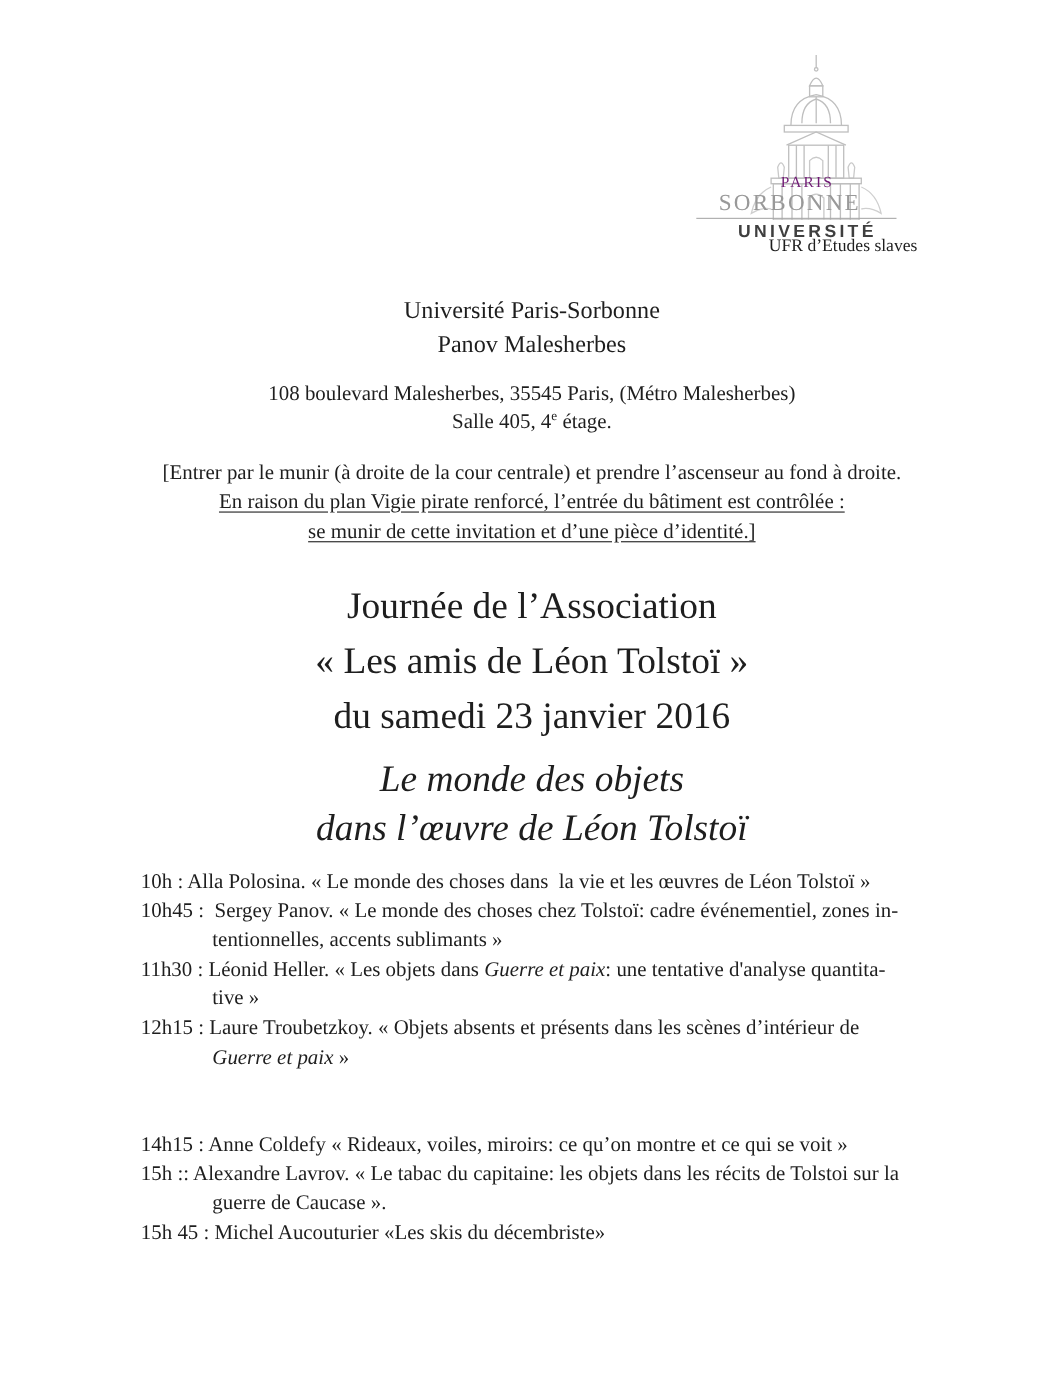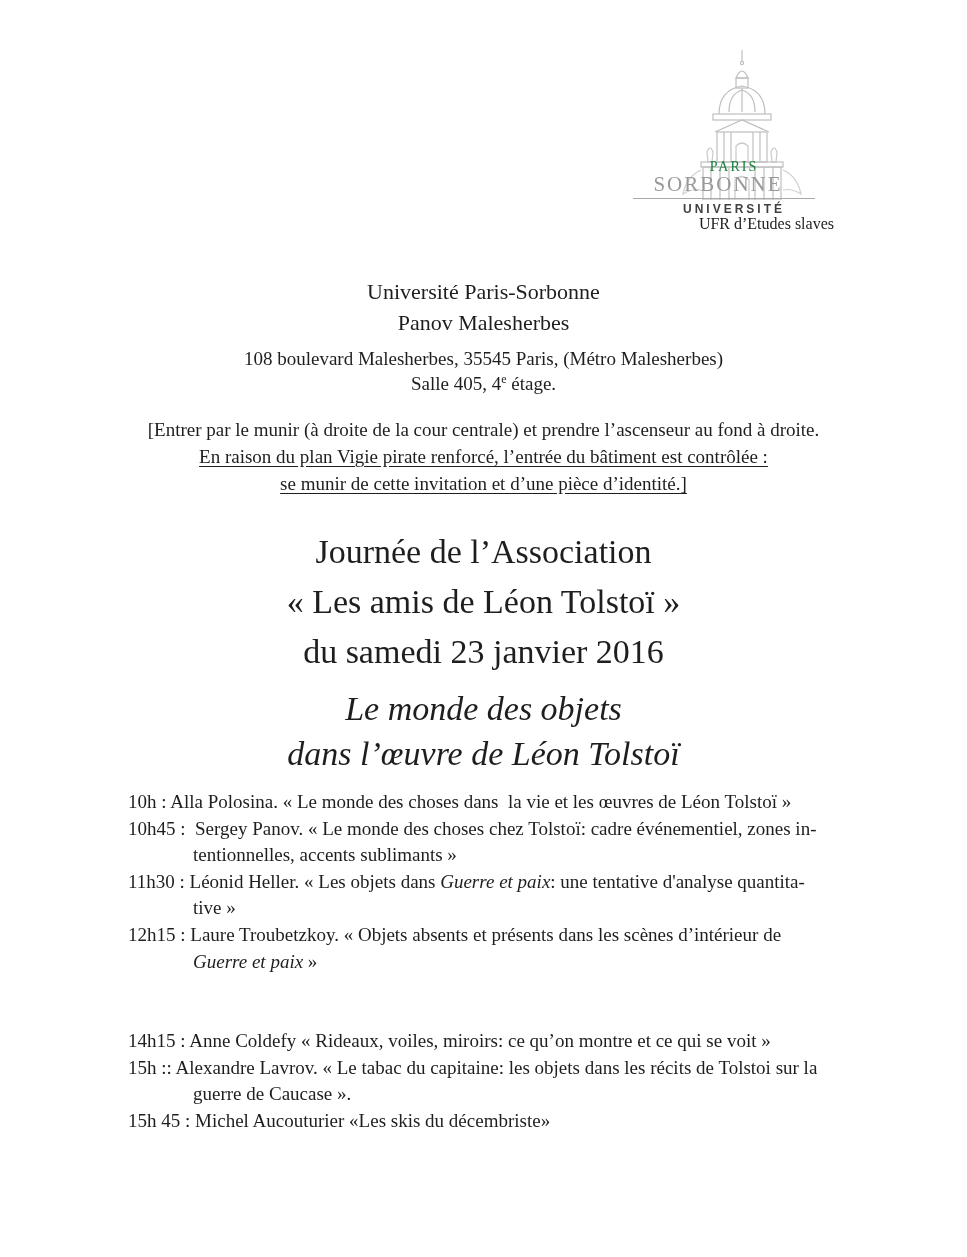--- a/index.html
+++ b/index.html
@@ -17,44 +17,44 @@
     position: absolute;
     left: 0;
     width: 967px;
     text-align: center;
   }
   
   .logo-sketch { position: absolute; left: 663px; top: 48px; }
   .logo-paris {
     position: absolute; left: 634px; top: 159px; width: 200px;
     text-align: center; font-size: 14px; letter-spacing: 2px;
-    color: #15803d; background: transparent;
+    color: #701a75; background: transparent;
   }
   .logo-sorbonne {
     position: absolute; left: 618px; top: 172px; width: 200px;
     text-align: center; font-size: 21px; letter-spacing: 2px;
     color: #999999;
   }
   .logo-rule {
     position: absolute; left: 633px; top: 198px; width: 182px; height: 1px;
     background: #a9a9a9;
   }
   .logo-universite {
     position: absolute; left: 634px; top: 202px; width: 200px;
     text-align: center;
     font-family: "Liberation Sans", sans-serif;
-    font-weight: bold; font-size: 12px; letter-spacing: 3px;
+    font-weight: bold; font-size: 16px; letter-spacing: 3px;
     color: #3f3f3f;
   }
   .logo-ufr {
     position: absolute; left: 634px; top: 215px; width: 200px;
     text-align: right; font-size: 16px; color: #1e1e1e;
   }
   
-  .venue    { top: 276px; font-size: 22px; line-height: 31px; }
+  .venue    { top: 266px; font-size: 22px; line-height: 31px; }
   .address  { top: 346px; font-size: 19px; line-height: 25px; }
   .address sup { font-size: 12px; line-height: 0; }
   .notice   { top: 416px; font-size: 19px; line-height: 27px; }
   .notice .u { text-decoration: underline; text-underline-offset: 3px; }
   .doc-title    { top: 527px; font-size: 34px; line-height: 50px; }
   .doc-subtitle { top: 686px; font-size: 34px; line-height: 45px; font-style: italic; }
   
   .program {
     position: absolute; left: 103px; top: 789px; width: 790px;
     font-size: 19px; line-height: 26.6px; margin-left: 25px;

